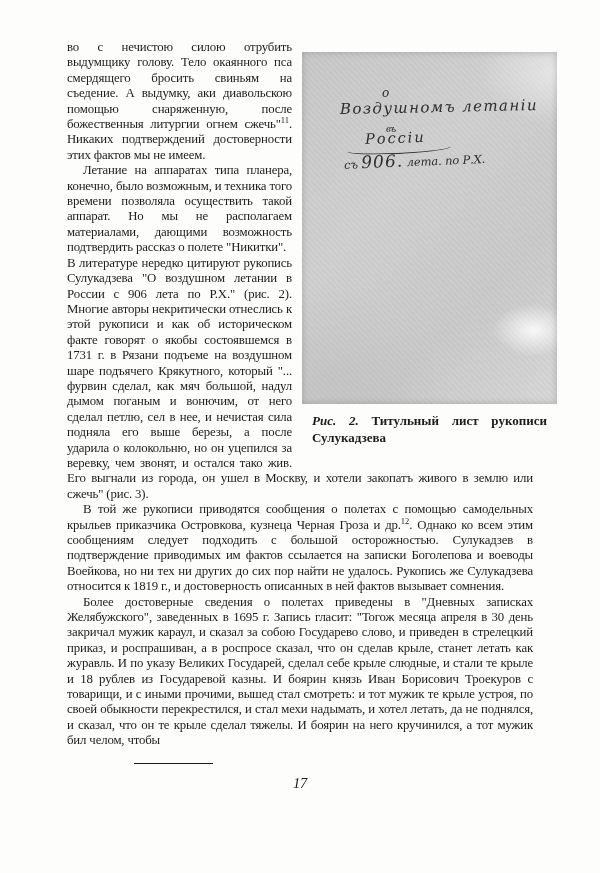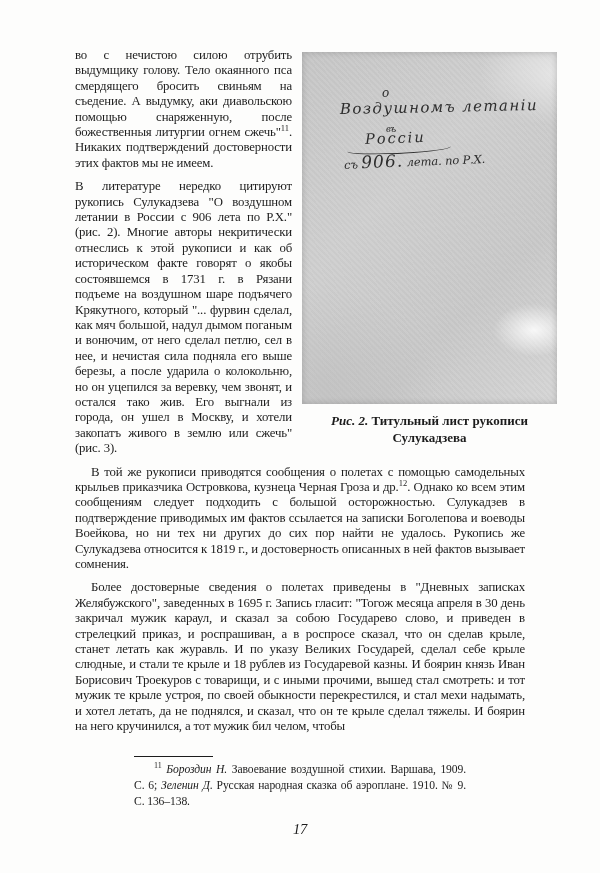--- a/index.html
+++ b/index.html
@@ -15,21 +15,21 @@
   }
   .content{
     position:absolute;
     left:67px;top:40px;
     width:466px;
     font-size:12.8px;
     line-height:15.4px;
     letter-spacing:-0.15px;
     text-align:justify;
   }
-  .content p{margin:8px;}
+  .content p{margin:0;}
   .content p.indent{text-indent:16px;}
   sup.fnref{
     font-size:8.5px;
     line-height:0;
     vertical-align:super;
     letter-spacing:0;
   }
   
   figure.ms-figure{
     float:right;
@@ -65,21 +65,20 @@
     width:104px; height:6px;
     border-bottom:1.6px solid #2e2e2e;
     border-radius:0 0 70% 40%/0 0 100% 60%;
     transform:rotate(-1.5deg);
   }
   .hw-line5  {left:42px; top:101px; font-size:11.5px; transform:rotate(-2.5deg);}
   .hw-906    {font-size:17px; letter-spacing:1px;}
   figcaption{
     margin-top:9px;
     padding:0 10px;
-    text-align:center;
     font-size:13px;
     line-height:16.5px;
     letter-spacing:0;
     font-weight:600;
   }
   figcaption .cap-label{font-style:italic; font-weight:600;}
   
   .footnotes{
     margin:0 67px;
     padding-top:4px;
@@ -117,27 +116,27 @@
         <span class="hw hw-line3">въ</span>
         <span class="hw hw-line4">Россіи</span>
         <div class="hw-underline"></div>
         <span class="hw hw-line5"><span>съ </span><span class="hw-906">906.</span><span> лета. по Р.Х.</span></span>
       </div>
       <figcaption><span class="cap-label">Рис. 2.</span><span> Титульный лист рукописи Сулукадзева</span></figcaption>
     </figure>
 
     <p><span>во с нечистою силою отрубить выдумщику голову. Тело окаянного пса смердящего бросить свиньям на съедение. А выдумку, аки диавольскою помощью снаряженную, после божественныя литургии огнем сжечь"</span><sup class="fnref">11</sup><span>. Никаких подтверждений достоверности этих фактов мы не имеем.</span></p>
 
+    <p class="indent">Летание на аппаратах типа планера, конечно, было возможным, и техника того времени позволяла осуществить такой аппарат. Но мы не располагаем материалами, дающими возможность подтвердить рассказ о полете "Никитки".</p>
 
     <p>В литературе нередко цитируют рукопись Сулукадзева "О воздушном летании в России с 906 лета по Р.Х." (рис. 2). Многие авторы некритически отнеслись к этой рукописи и как об историческом факте говорят о якобы состоявшемся в 1731 г. в Рязани подъеме на воздушном шаре подъячего Крякутного, который "... фурвин сделал, как мяч большой, надул дымом поганым и вонючим, от него сделал петлю, сел в нее, и нечистая сила подняла его выше березы, а после ударила о колокольню, но он уцепился за веревку, чем звонят, и остался тако жив. Его выгнали из города, он ушел в Москву, и хотели закопатъ живого в землю или сжечь" (рис. 3).</p>
 
     <p class="indent"><span>В той же рукописи приводятся сообщения о полетах с помощью самодельных крыльев приказчика Островкова, кузнеца Черная Гроза и др.</span><sup class="fnref">12</sup><span>. Однако ко всем этим сообщениям следует подходить с большой осторожностью. Сулукадзев в подтверждение приводимых им фактов ссылается на записки Боголепова и воеводы Воейкова, но ни тех ни других до сих пор найти не удалось. Рукопись же Сулукадзева относится к 1819 г., и достоверность описанных в ней фактов вызывает сомнения.</span></p>
 
     <p class="indent">Более достоверные сведения о полетах приведены в "Дневных записках Желябужского", заведенных в 1695 г. Запись гласит: "Тогож месяца апреля в 30 день закричал мужик караул, и сказал за собою Государево слово, и приведен в стрелецкий приказ, и роспрашиван, а в роспросе сказал, что он сделав крыле, станет летать как журавль. И по указу Великих Государей, сделал себе крыле слюдные, и стали те крыле и 18 рублев из Государевой казны. И боярин князь Иван Борисович Троекуров с товарищи, и с иными прочими, вышед стал смотреть: и тот мужик те крыле устроя, по своей обыкности перекрестился, и стал мехи надымать, и хотел летать, да не поднялся, и сказал, что он те крыле сделал тяжелы. И боярин на него кручинился, а тот мужик бил челом, чтобы</p>
 
     <div class="footnotes">
       <div class="fn-rule"></div>
-      <p><sup class="fnref">11</sup><span class="author"> Бороздин Н.</span><span> Завоевание воздушной стихии. Варшава, 1909. С. 6; </span><span class="author">Зеленин Д.</span><span> Русская народная сказка об аэроплане. 1910. № 9. С. 136–138.</span></p>
     </div>
 
     <div class="pagenum">17</div>
   </div>
 </div>
 
 </body></html>

